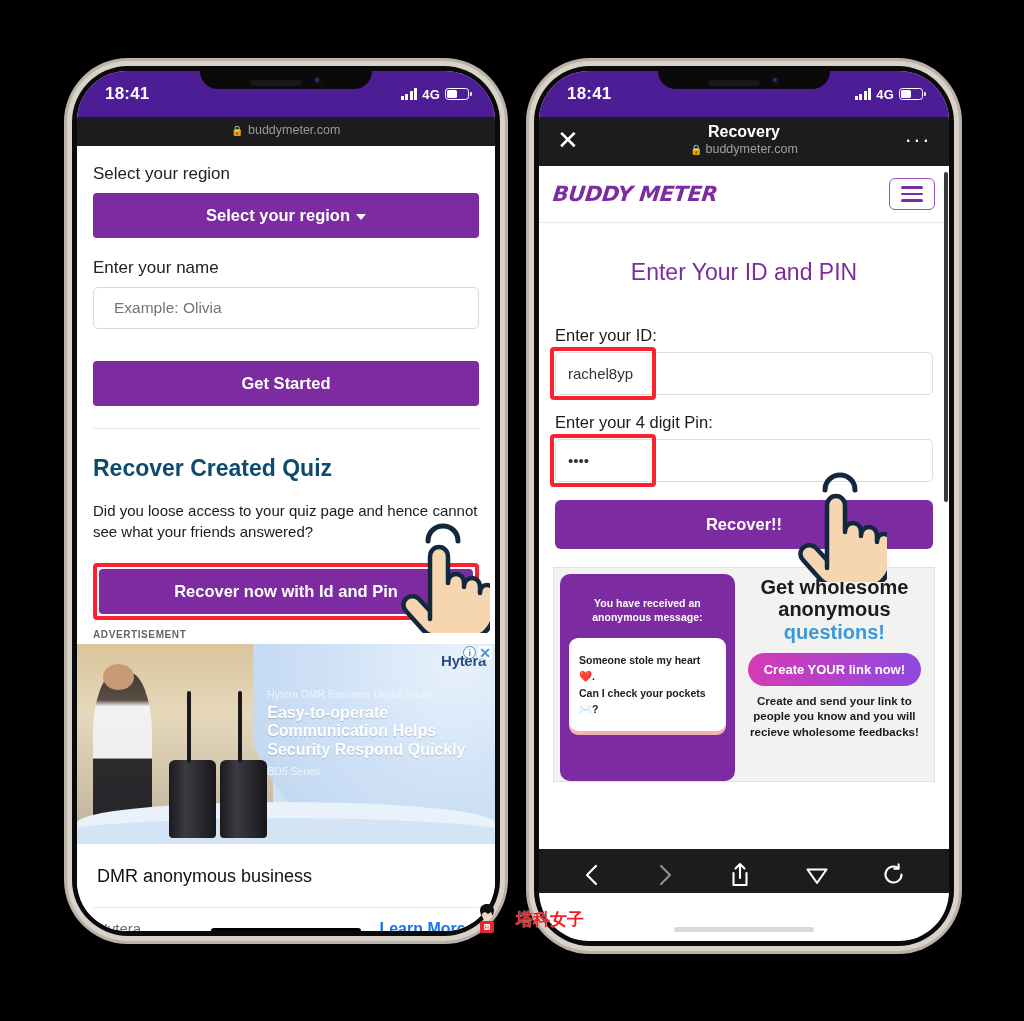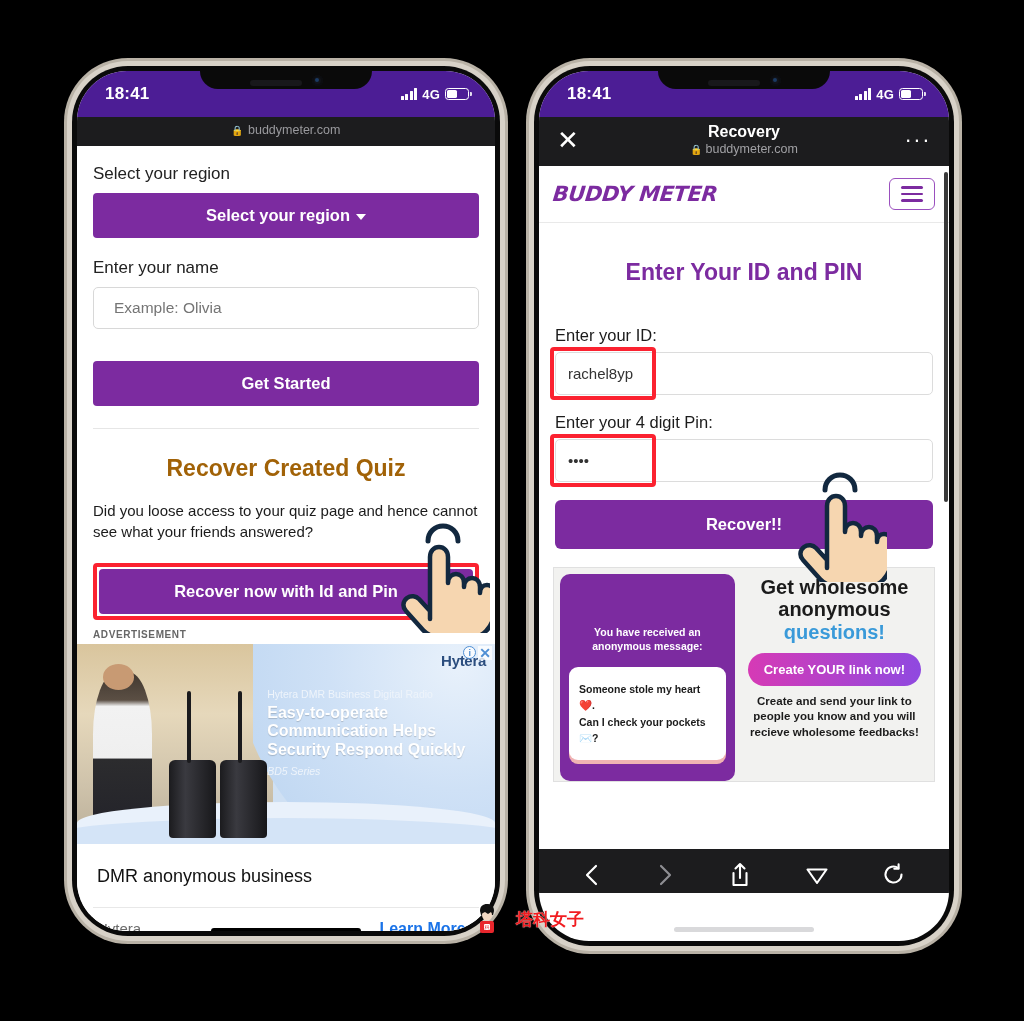--- a/index.html
+++ b/index.html
@@ -88,21 +88,21 @@
     text-align:center; cursor:pointer; font-family:"Liberation Sans",sans-serif;
   }
   .btn-purple.rounded { border-radius:6px; }
   .caret { display:inline-block; margin-left:6px; border-left:5px solid transparent; border-right:5px solid transparent; border-top:6px solid #fff; vertical-align:middle;}
   .inp {
     width:100%; padding:11px 20px; font-size:15.5px; color:#8b8b8b;
     border:1px solid #d8d8d8; border-radius:5px; background:#fff;
     font-family:"Liberation Sans",sans-serif;
   }
   .hr { height:1px; background:#e6e6e6; margin:22px 0 0; }
-  .h2 { color:#a16207; font-size:23px; font-weight:bold; text-align:center; margin:26px 0 18px; }
+  .h2 { color:#0c4a6e; font-size:23px; font-weight:bold; text-align:left; margin:26px 0 18px; }
   .para { font-size:15px; color:#1b1b1b; line-height:1.42; margin-bottom:20px; }
 
   .redbox { border:4px solid #fb2230; border-radius:4px; padding:2px; }
 
   
   .adlabel { font-size:10px; letter-spacing:.6px; color:#666; padding:9px 0 4px; font-weight:bold;}
   .adbox { position:relative; width:100%; height:200px; overflow:hidden; background:#cfe0f3;}
   .ad-photo { position:absolute; left:0; top:0; width:47%; height:100%;
      background:
        linear-gradient(180deg,#d9c59d 0%, #e6d8bb 35%, #cfc3ab 70%, #b9ae99 100%);
@@ -144,33 +144,33 @@
   .home-ind.light { background:#d9d9db; }
 
   
   .bm-header { display:flex; align-items:center; justify-content:space-between;
      padding:12px 14px; border-bottom:1px solid #e9e9e9; background:#fff; }
   .bm-logo { color:#7c2ba0; font-size:21px; font-weight:bold; font-style:italic; letter-spacing:-.4px;
      font-family:"DejaVu Sans", sans-serif; transform:skewX(-6deg);}
   .bm-burger { border:1.6px solid #9a4fbe; border-radius:6px; padding:7px 11px; display:flex;
      flex-direction:column; gap:4px; cursor:pointer;}
   .bm-burger i{display:block;width:22px;height:2.6px;background:#7c2ba0;border-radius:2px;}
-  .r-h1 { color:#7c2ba0; font-size:23px; font-weight:bold; text-align:center; margin:36px 0 40px; }
+  .r-h1 { color:#7c2ba0; font-size:23px; font-weight:normal; text-align:center; margin:36px 0 40px; }
   .r-lbl { font-size:16.5px; color:#1b1b1b; margin-bottom:7px; }
   .r-inp { width:100%; padding:12px 12px; font-size:15px; color:#333; border:1px solid #dcdcdc;
      border-radius:5px; background:#fff; font-family:"Liberation Sans",sans-serif;}
   .field-wrap { position:relative; margin-bottom:18px; }
   .field-red { position:absolute; left:-5px; top:-5px; width:106px; height:calc(100% + 10px);
      border:4px solid #fb2230; border-radius:4px; pointer-events:none; }
 
   
   .rad { display:flex; background:#f2f2f0; border:1px solid #e0e0e0; height:215px; overflow:hidden;}
   .rad-left { width:46%; background:#7c2ba0; border-radius:10px; margin:6px 0 0 6px; padding:10px 9px;
      display:flex; flex-direction:column; align-items:center; }
-  .rad-l-top { color:#fff; font-size:10.5px; text-align:center; line-height:1.35; font-weight:bold; margin:41px 0 14px;}
+  .rad-l-top { color:#fff; font-size:10.5px; text-align:center; line-height:1.35; font-weight:bold; margin:12px 0 14px;}
   .rad-card { background:#fff; border-radius:9px; padding:14px 10px; width:100%;
      box-shadow:0 4px 0 #f0b3b3; }
   .rad-card p{ font-size:10.5px; color:#1b1b1b; line-height:1.55; font-weight:bold;}
   .rad-right { flex:1; padding:8px 8px 6px; text-align:center; display:flex; flex-direction:column; align-items:center;}
   .rad-h { font-size:20px; color:#1b1b1b; font-weight:bold; line-height:1.12;}
   .rad-h span{ color:#3a9ad9; }
   .rad-cta { margin:10px 0 8px; background:linear-gradient(90deg,#d63ab5,#8f49e0);
      color:#fff; border:none; border-radius:22px; padding:9px 16px; font-size:13px; font-weight:bold;
      cursor:pointer; font-family:"Liberation Sans",sans-serif;}
   .rad-sub { font-size:11.5px; color:#1b1b1b; font-weight:bold; line-height:1.35;}

